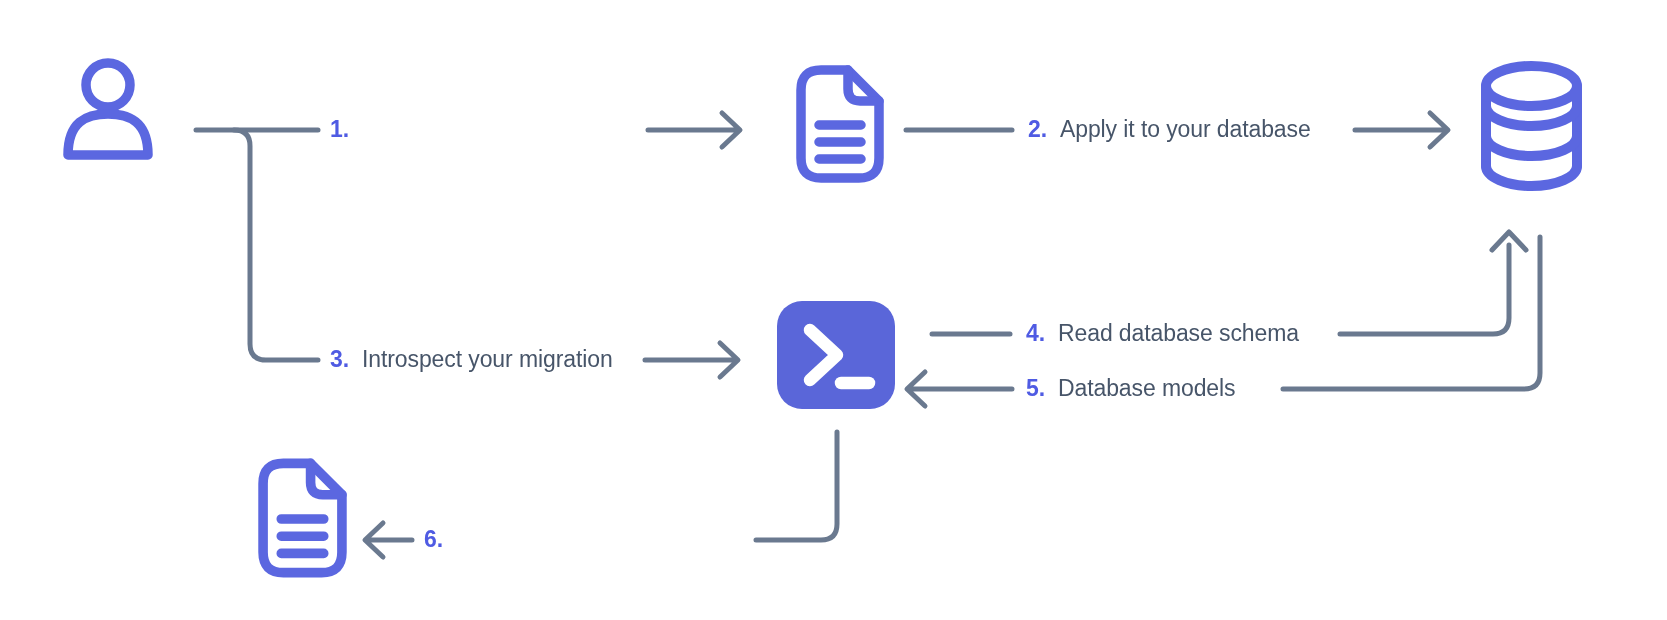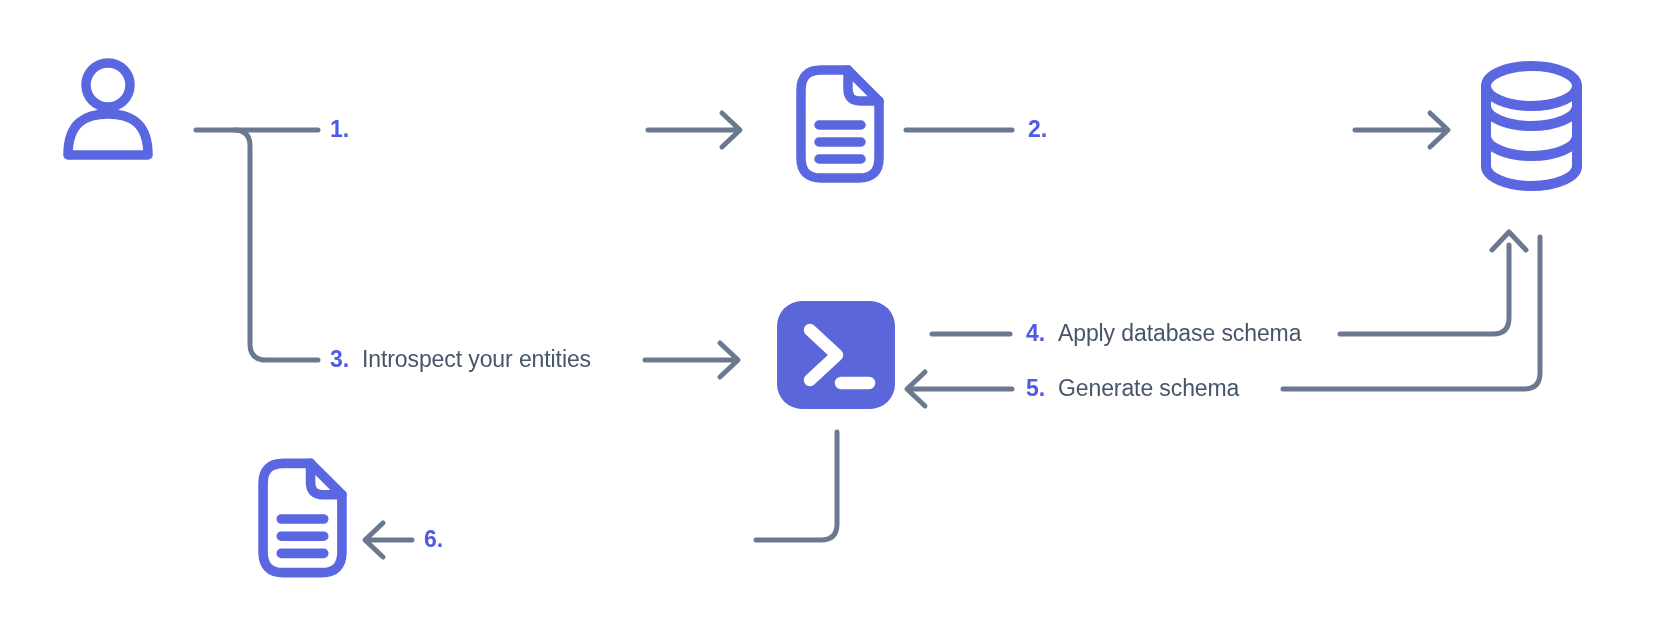--- a/index.html
+++ b/index.html
@@ -126,34 +126,35 @@
     <path class="icon-stroke" stroke-width="9.5" d="M54 7 V26 Q54 38 66 38 H85"></path>
     <path class="icon-stroke" stroke-width="9.5" d="M25 62 H67 M25 79 H67 M25 96 H67"></path>
   </svg>
 
   <div class="step-label" style="left:330px; top:130px;">
     <span class="num">1.</span>
   </div>
 
   <div class="step-label" style="left:1028px; top:130px;">
     <span class="num">2.</span>
+    <span class="txt">Apply it to your database</span>
   </div>
 
   <div class="step-label" style="left:330px; top:360px;">
     <span class="num">3.</span>
-    <span class="txt">Introspect your entities</span>
+    <span class="txt">Introspect your migration</span>
   </div>
 
   <div class="step-label" style="left:1026px; top:334px;">
     <span class="num">4.</span>
-    <span class="txt">Apply database schema</span>
+    <span class="txt">Read database schema</span>
   </div>
 
   <div class="step-label" style="left:1026px; top:389px;">
     <span class="num">5.</span>
-    <span class="txt">Generate schema</span>
+    <span class="txt">Database models</span>
   </div>
 
   <div class="step-label" style="left:424px; top:540px;">
     <span class="num">6.</span>
   </div>
 
 </div>
 
 </body></html>

